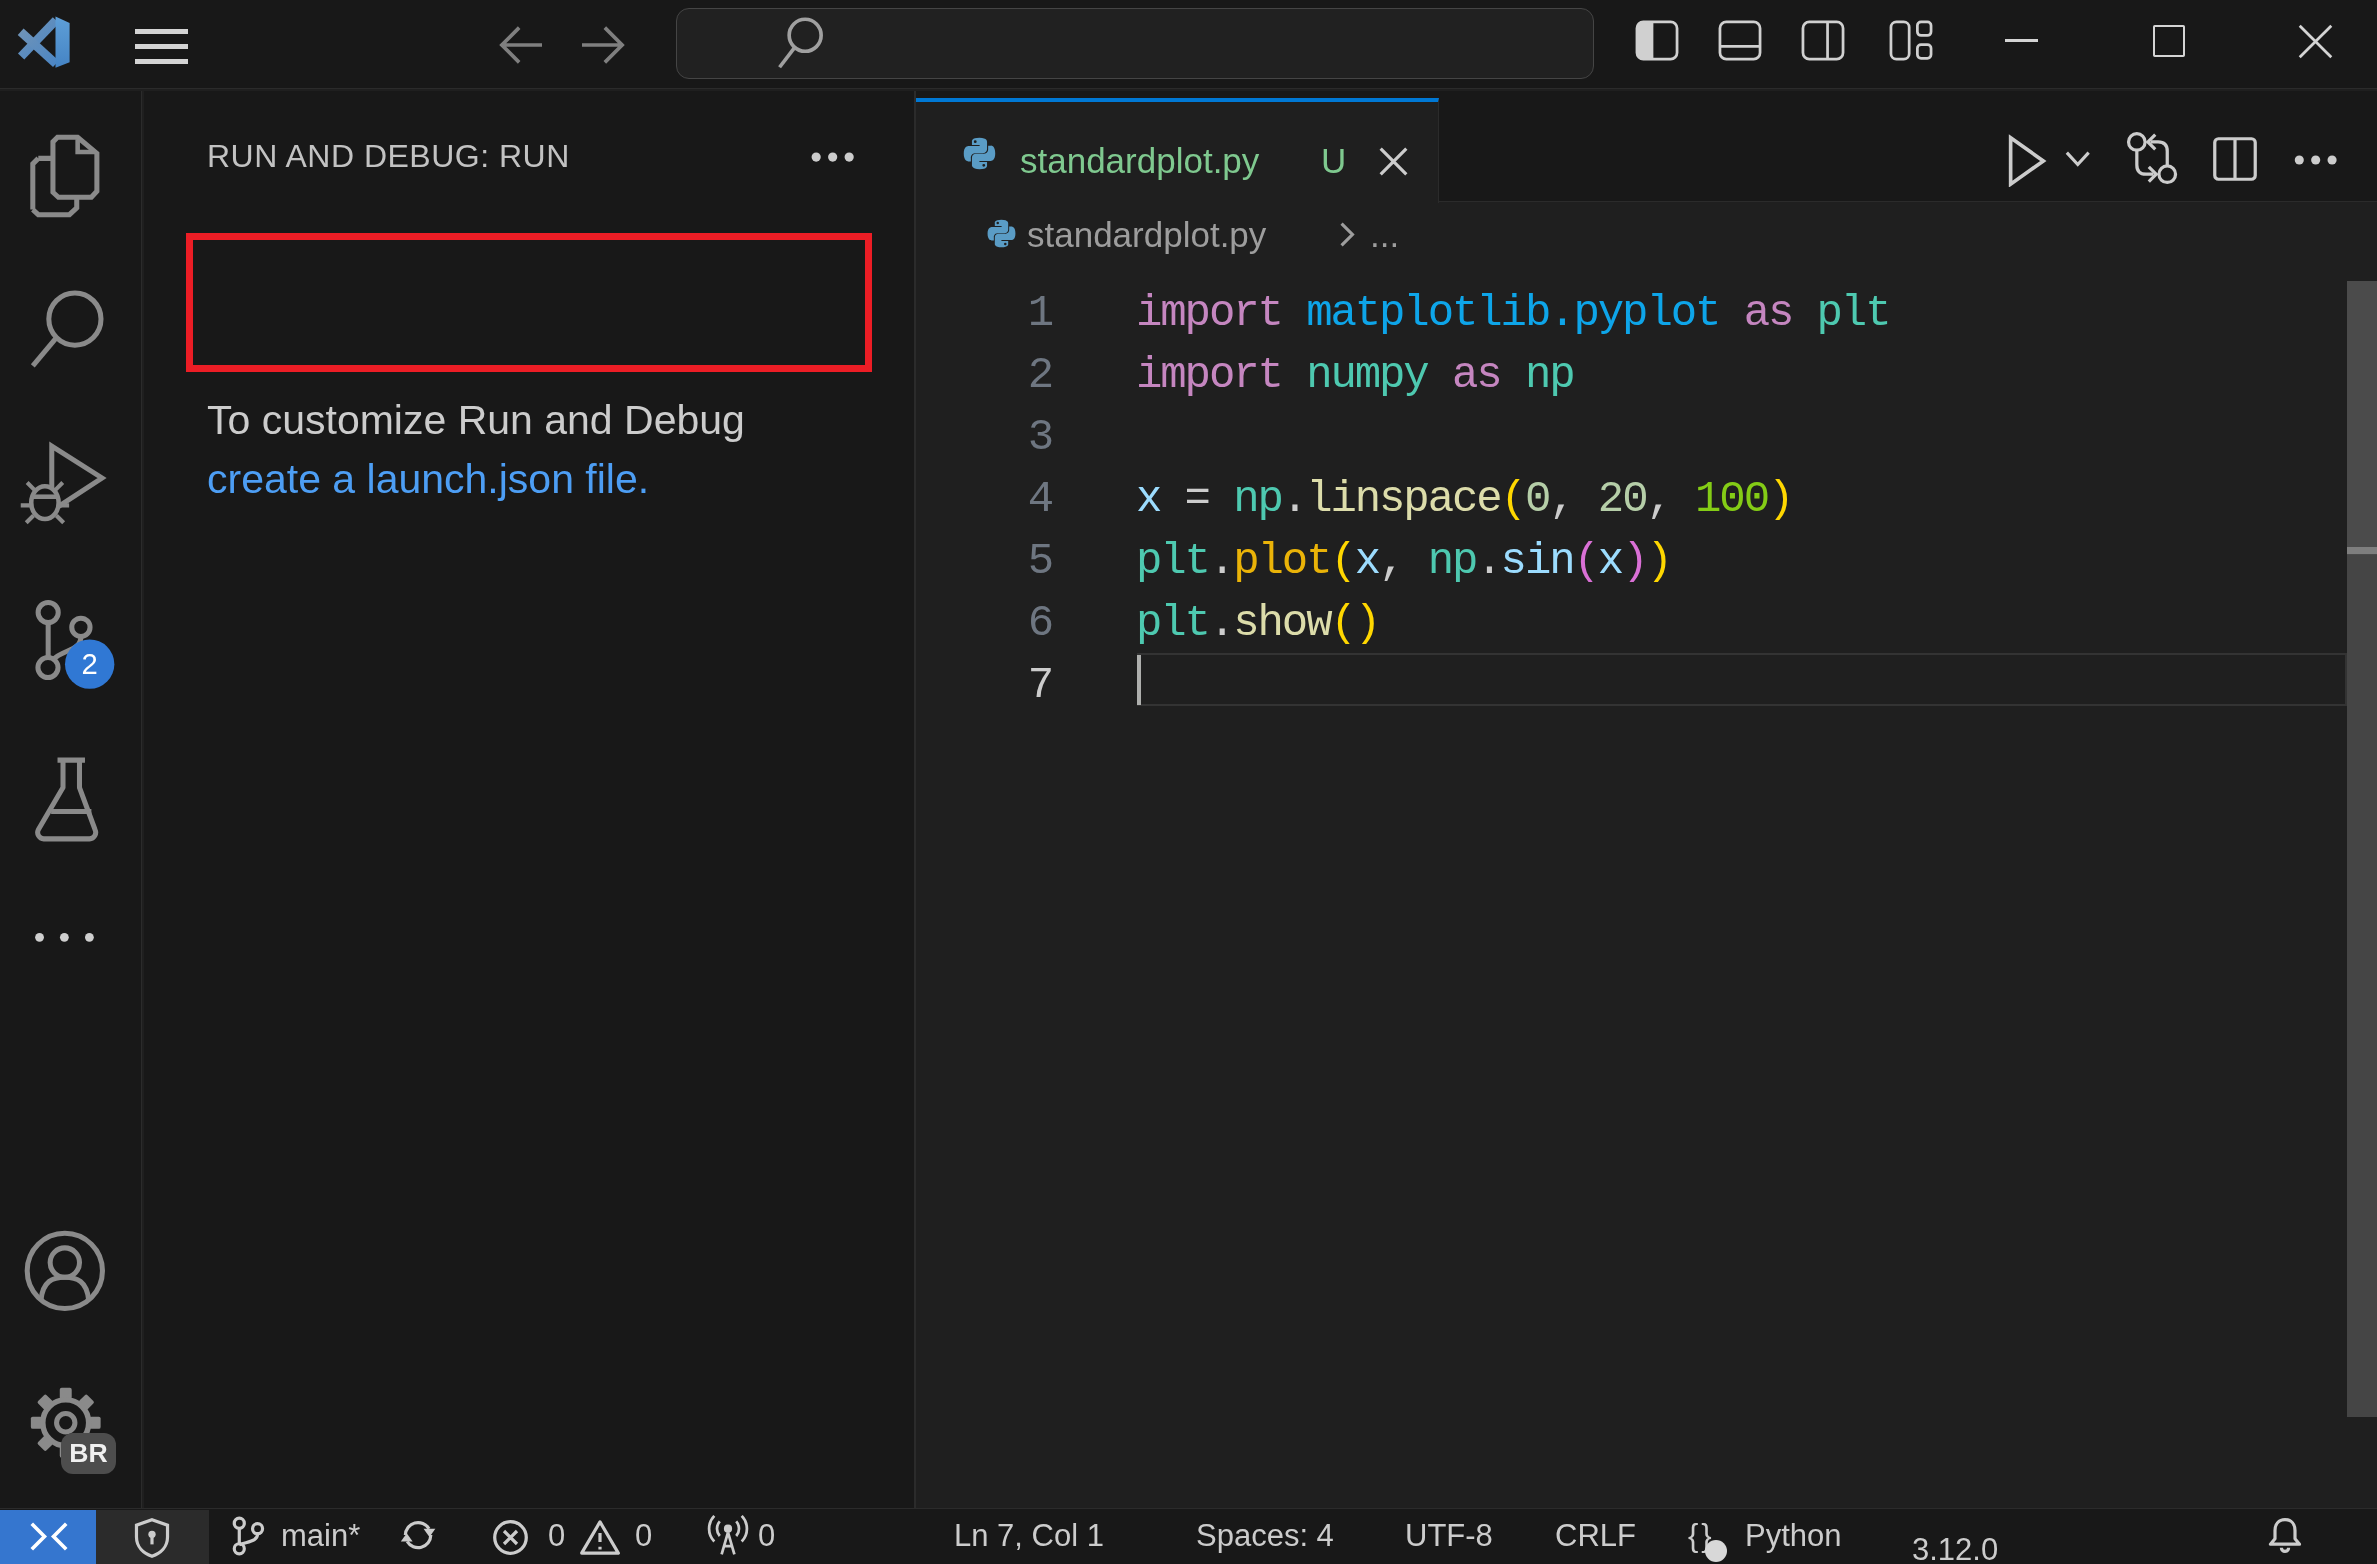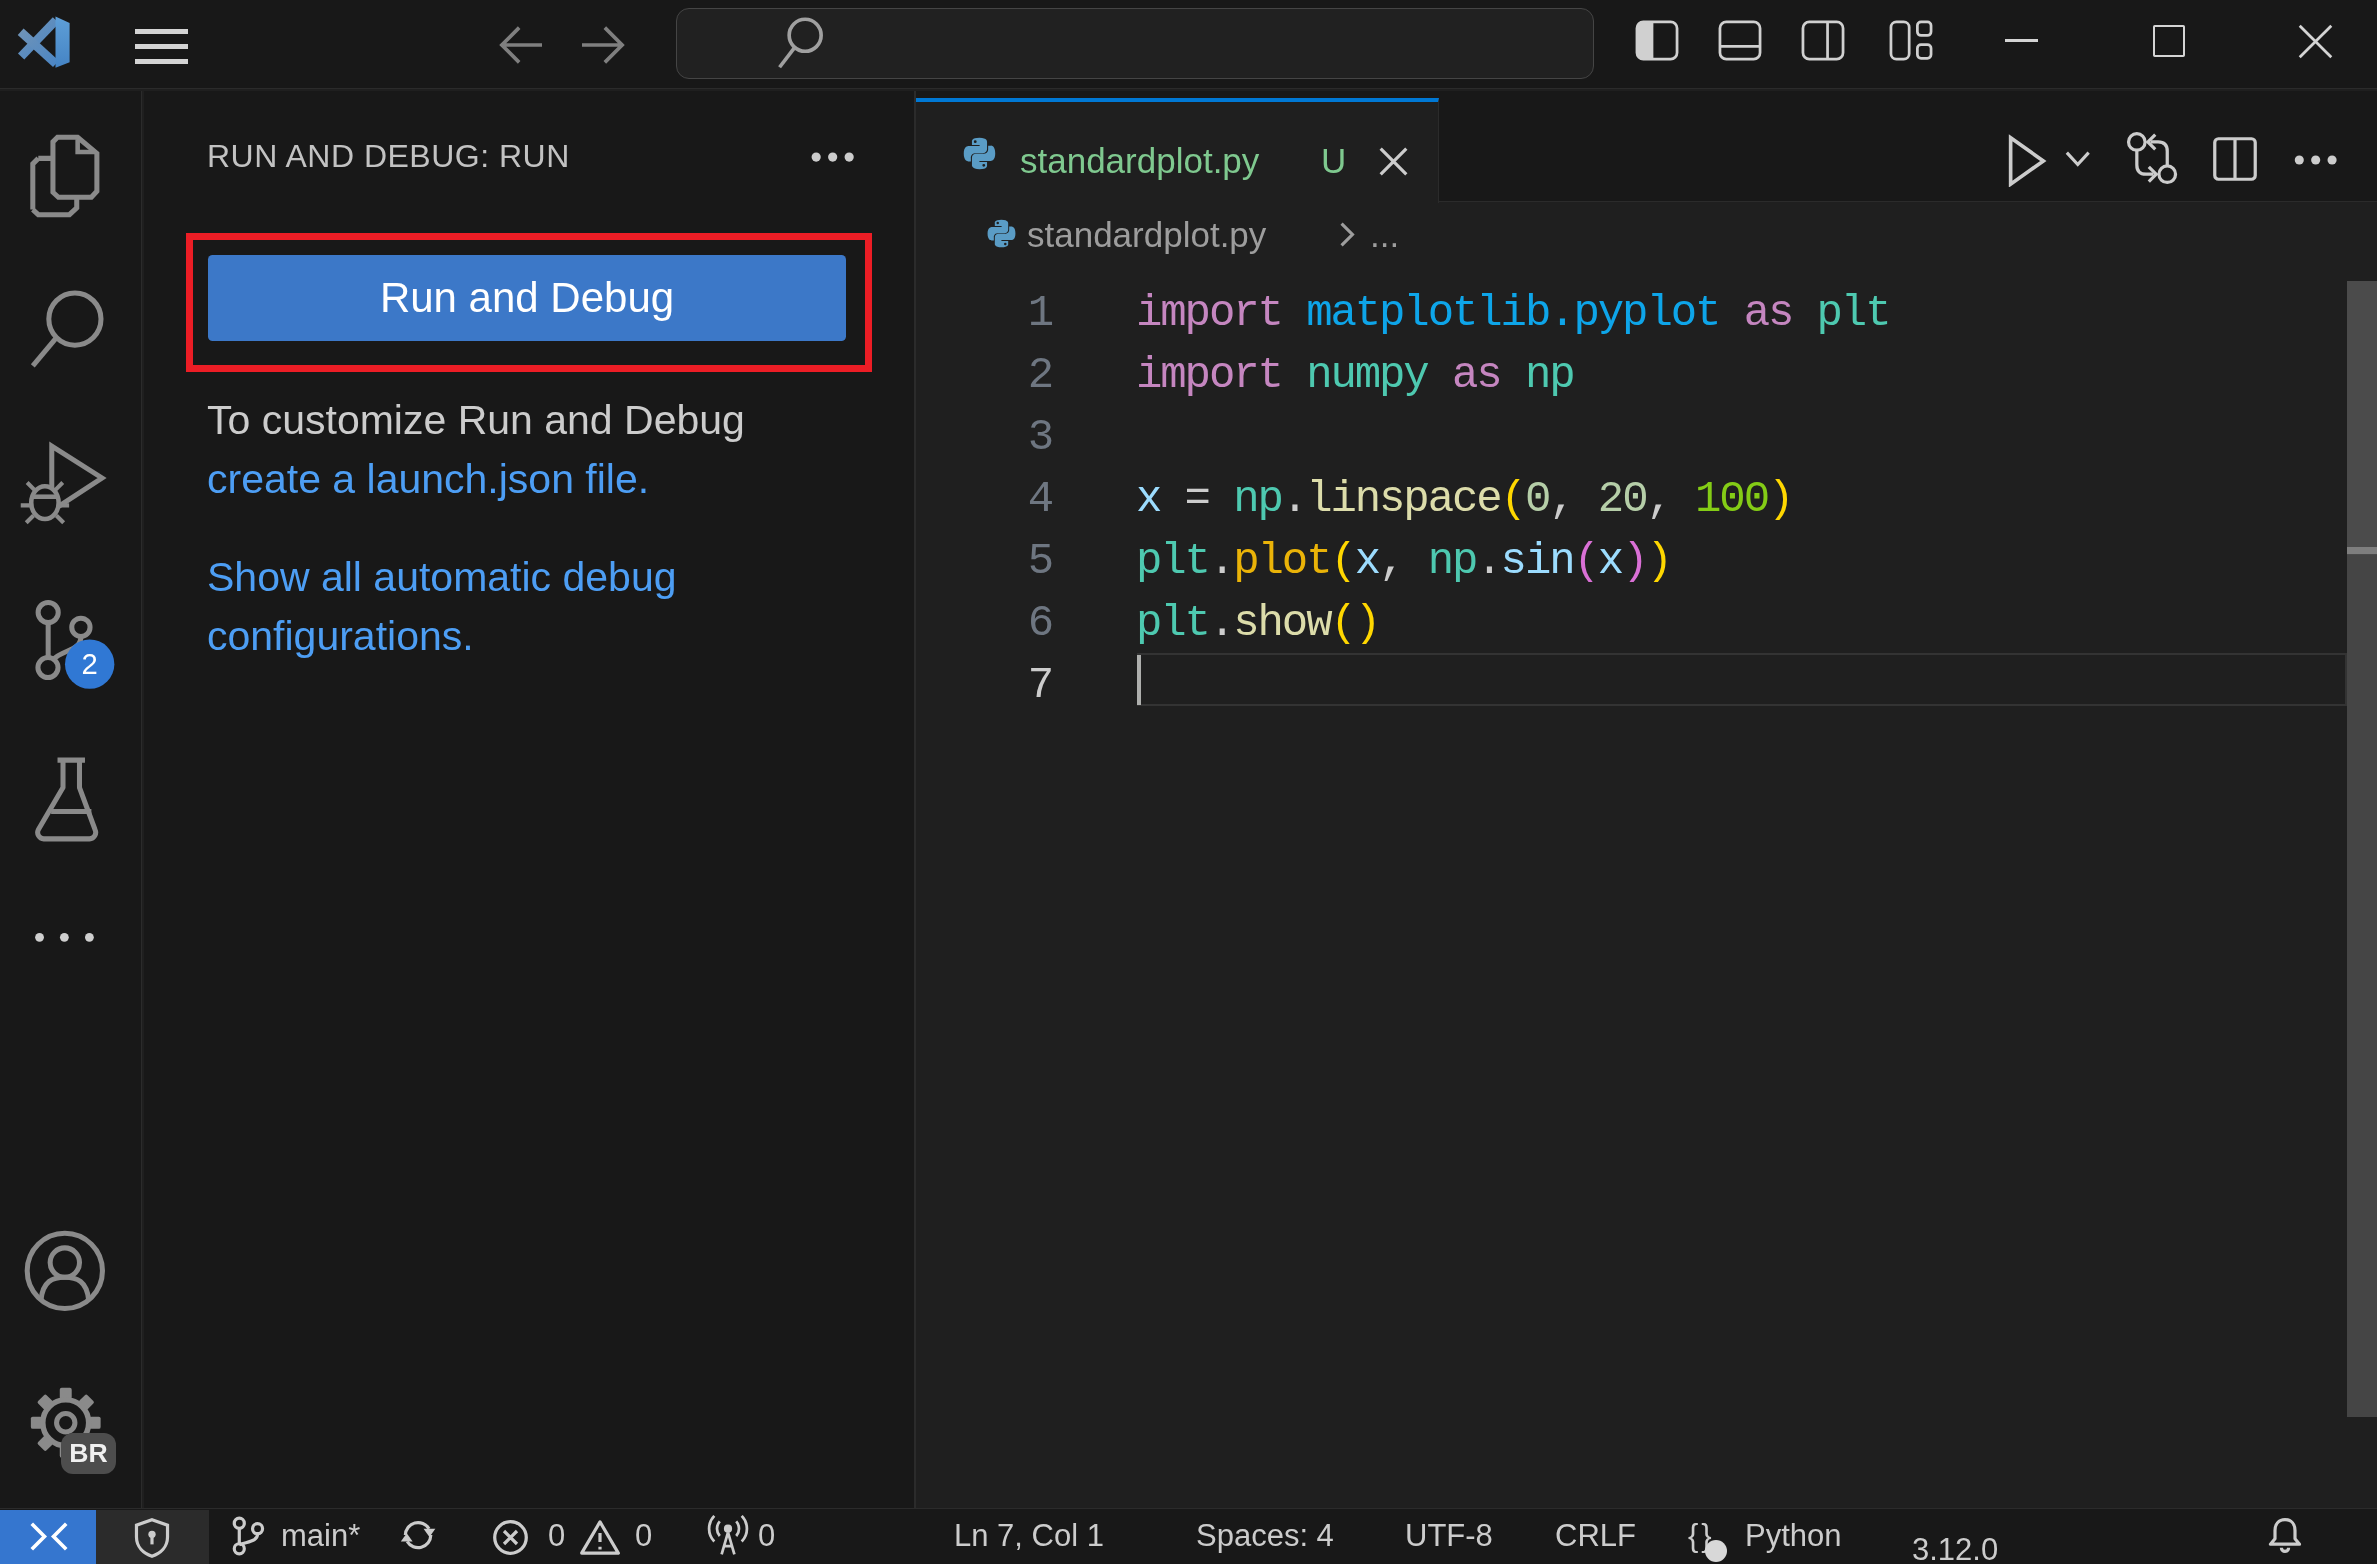--- a/index.html
+++ b/index.html
@@ -143,24 +143,22 @@
   <div class="abs" style="left:144px;top:91px;width:770px;height:1417px;background:#181818;"></div>
   <div class="abs" style="left:207px;top:138px;font-size:32px;color:#c2c2c2;letter-spacing:0.5px;text-align:center;">RUN AND DEBUG: RUN</div>
   <svg class="abs" style="left:807px;top:147px;" width="55" height="22" viewBox="0 0 60 24">
     <circle cx="10" cy="11" r="5" fill="#cccccc"></circle>
     <circle cx="28" cy="11" r="5" fill="#cccccc"></circle>
     <circle cx="46" cy="11" r="5" fill="#cccccc"></circle>
   </svg>
 
   <div class="abs" style="left:186px;top:233px;width:686px;height:139px;border:7.3px solid #ec1d25;"></div>
 
-  <div class="abs" style="left:208px;top:255px;width:638px;height:86px;background:#3c78c8;border-radius:4.6px;color:#ffffff;font-size:42px;text-align:center;line-height:86px;">Run and Debug</div>
 
   <div class="abs" style="left:207px;top:391px;font-size:41px;line-height:59px;color:#cccccc;">To customize Run and Debug<br><span style="color:#4d9ef4;">create a launch.json file.</span></div>
-  <div class="abs" style="left:207px;top:548px;font-size:41px;line-height:59px;color:#4d9ef4;">Show all automatic debug<br>configurations.</div>
 
   <div class="abs" style="left:914px;top:91px;width:1.8px;height:1417px;background:#2b2b2b;"></div>
 
   <div class="abs" style="left:916px;top:91px;width:1462px;height:1417px;background:#1f1f1f;"></div>
 
   <div class="abs" style="left:916px;top:91px;width:1462px;height:111px;background:#181818;border-bottom:1.8px solid #2b2b2b;"></div>
 
   <div class="abs" style="left:916px;top:98px;width:523px;height:105px;background:#1f1f1f;border-top:4.6px solid #0078d4;border-right:1.8px solid #2b2b2b;"></div>
 
   <svg class="abs" style="left:962px;top:136px;" width="35" height="35" viewBox="0 0 32 32">

